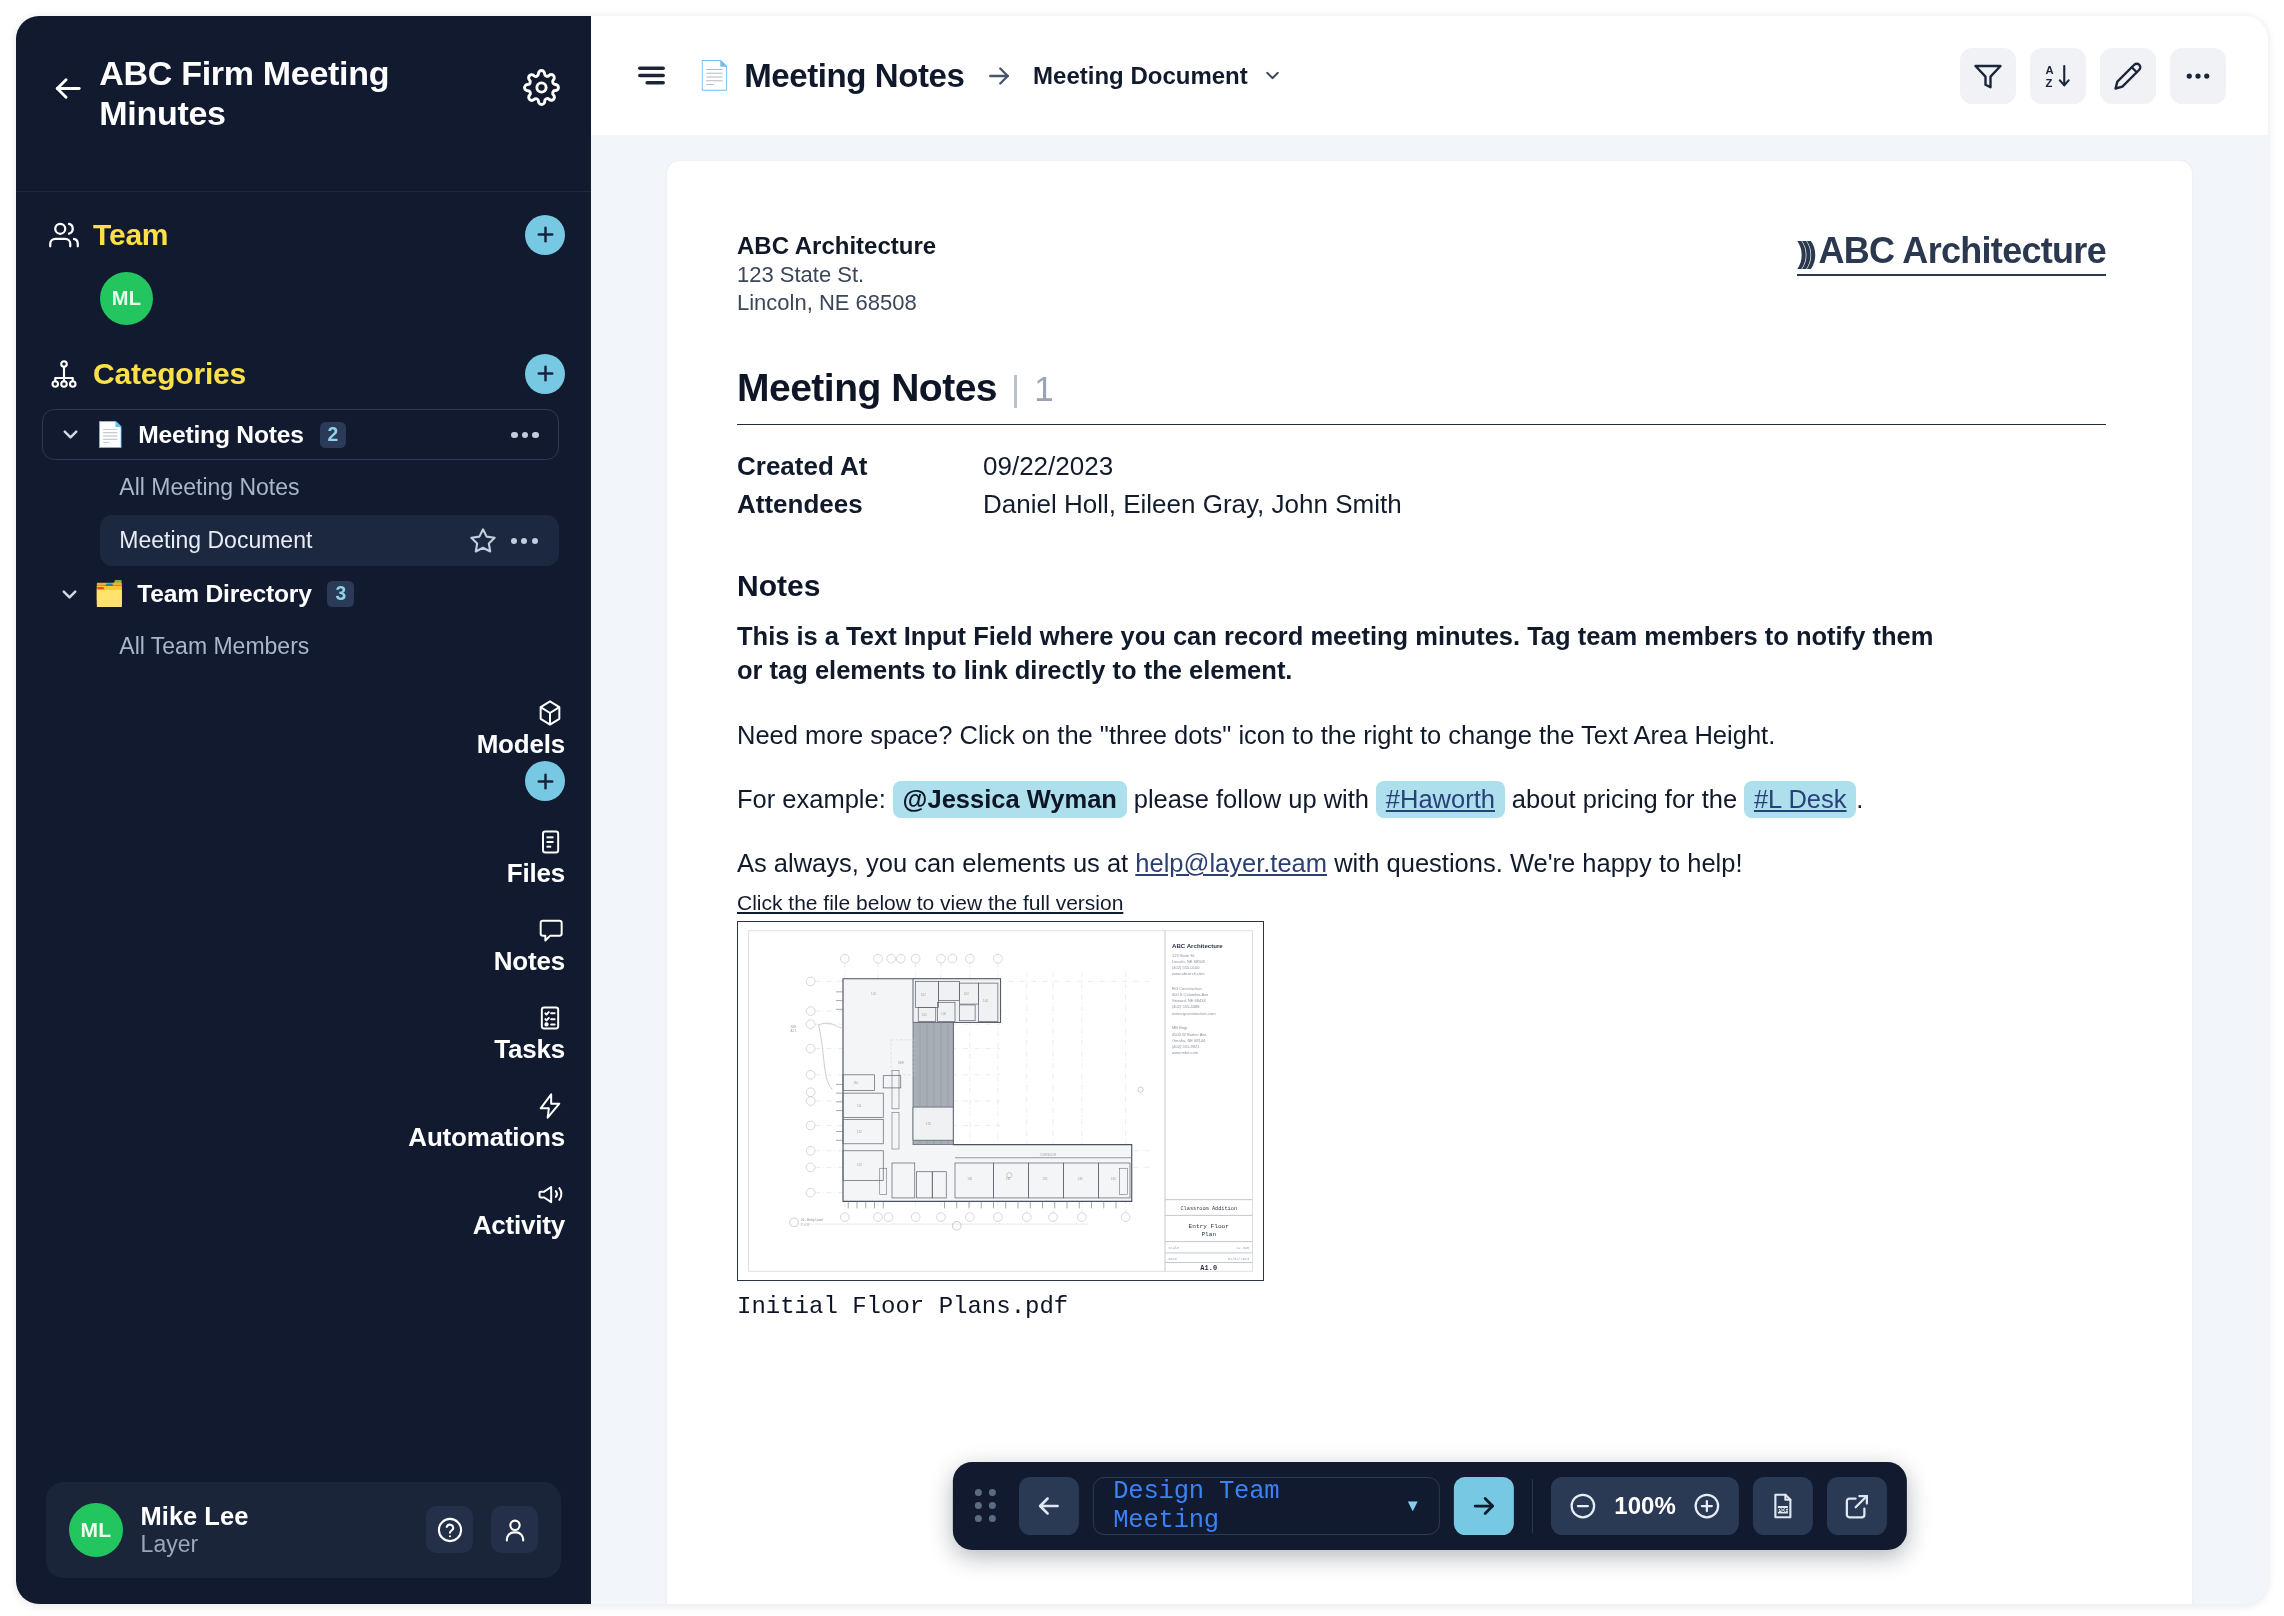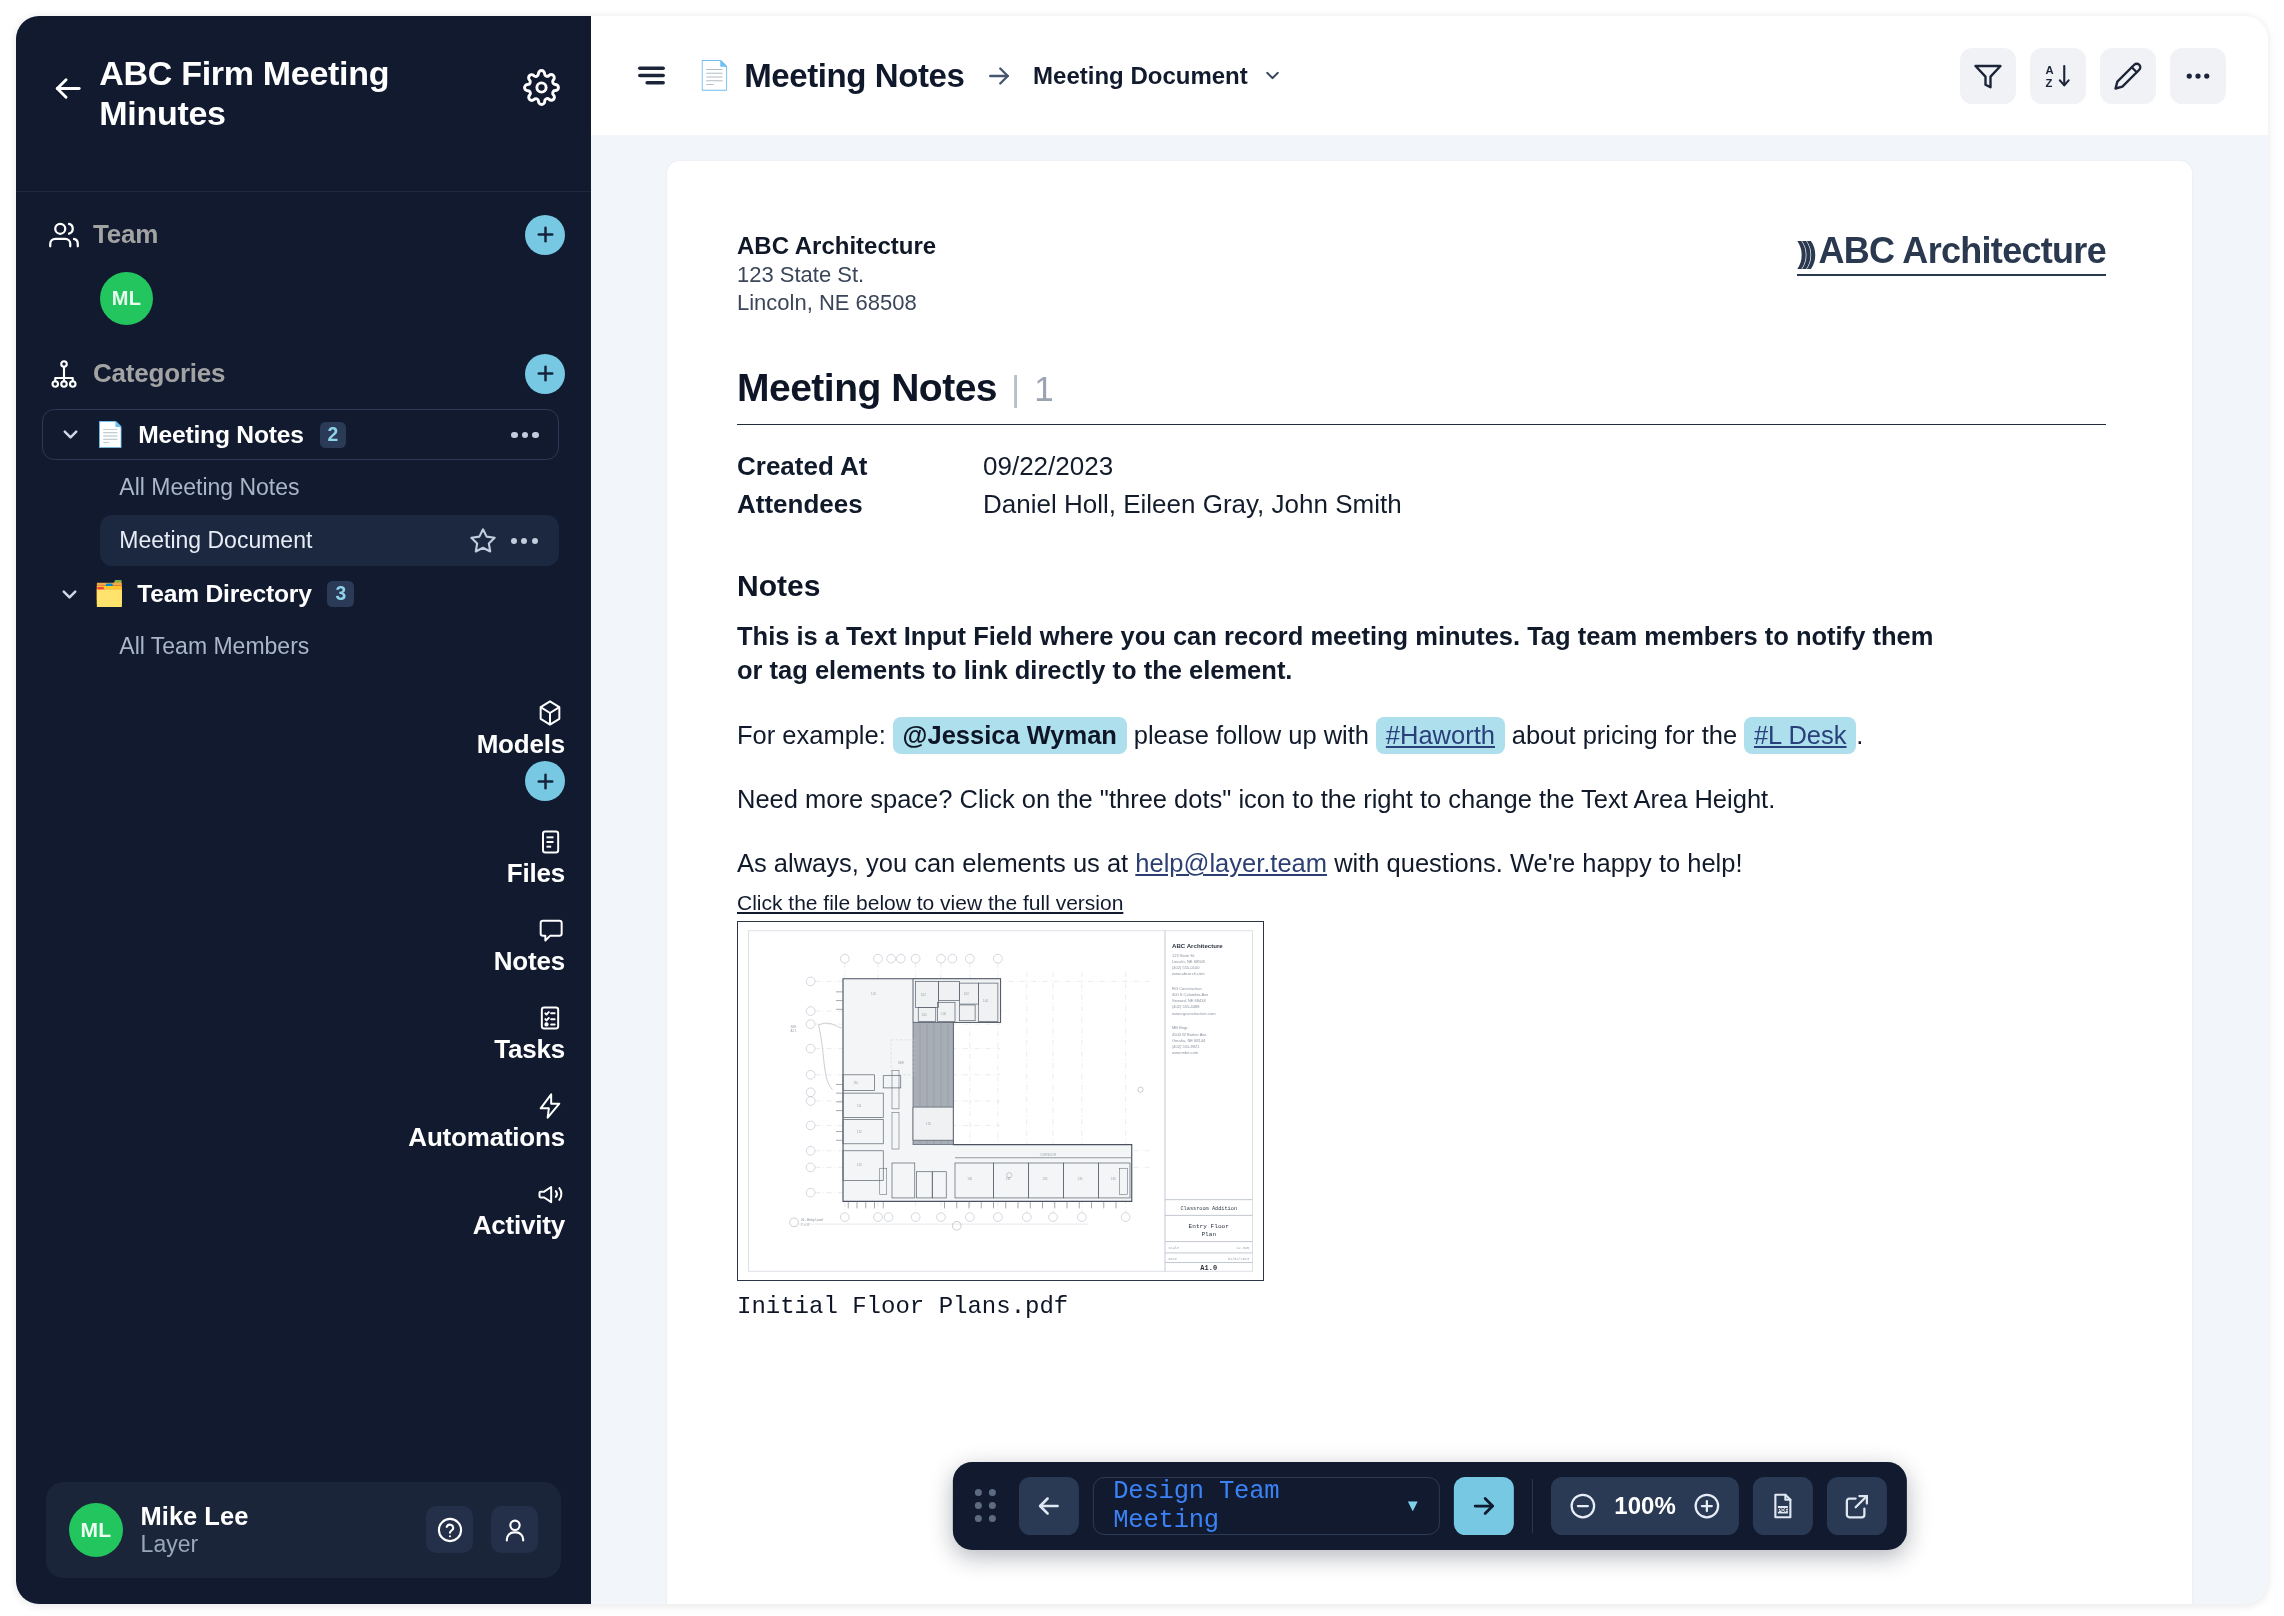--- a/index.html
+++ b/index.html
@@ -59,21 +59,21 @@
 
   .sb-section {
     display: flex; align-items: center;
     padding: 12.3px 26px 12.3px 33px;
     gap: 14px;
     cursor: pointer;
   }
   .sb-section .ico { width: 30px; height: 30px; flex:0 0 30px; color: #ffffff;
     display:flex; align-items:center; justify-content:center; }
   .sb-section .lbl {
-    color: #a3a3a3; font-size: 26px; font-weight: 700; flex: 1;
+    color: #fde047; font-size: 30px; font-weight: 700; flex: 1;
     letter-spacing: -0.2px;
   }
   .plus {
     width: 40px; height: 40px; flex: 0 0 40px;
     border-radius: 50%;
     background: #76c8e3;
     display: flex; align-items: center; justify-content: center;
     color: #16233c; font-size: 30px; font-weight: 500; line-height: 0;
     cursor: pointer;
   }
@@ -580,30 +580,30 @@
           <div class="meta-row">
             <span class="meta-k">Attendees</span>
             <span class="meta-v">Daniel Holl, Eileen Gray, John Smith</span>
           </div>
         </div>
 
         <h2 class="sec-h">Notes</h2>
 
         <p class="p-bold">This is a Text Input Field where you can record meeting minutes. Tag team members to notify them or tag elements to link directly to the element.</p>
 
+        <p class="p">Need more space? Click on the "three dots" icon to the right to change the Text Area Height.</p>
+
         <p class="p">
           <span>For example:</span>
           <span class="tag">@Jessica Wyman</span>
           <span>please follow up with</span>
           <span class="tag link">#Haworth</span>
           <span>about pricing for the</span>
           <span class="tag link">#L Desk</span><span>.</span>
         </p>
-
-        <p class="p">Need more space? Click on the "three dots" icon to the right to change the Text Area Height.</p>
 
         <p class="p">
           <span>As always, you can elements us at</span>
           <a class="mail" href="#">help@layer.team</a>
           <span>with questions. We're happy to help!</span>
         </p>
 
         <div class="att-hint">Click the file below to view the full version</div>
 
         <div class="thumb">

